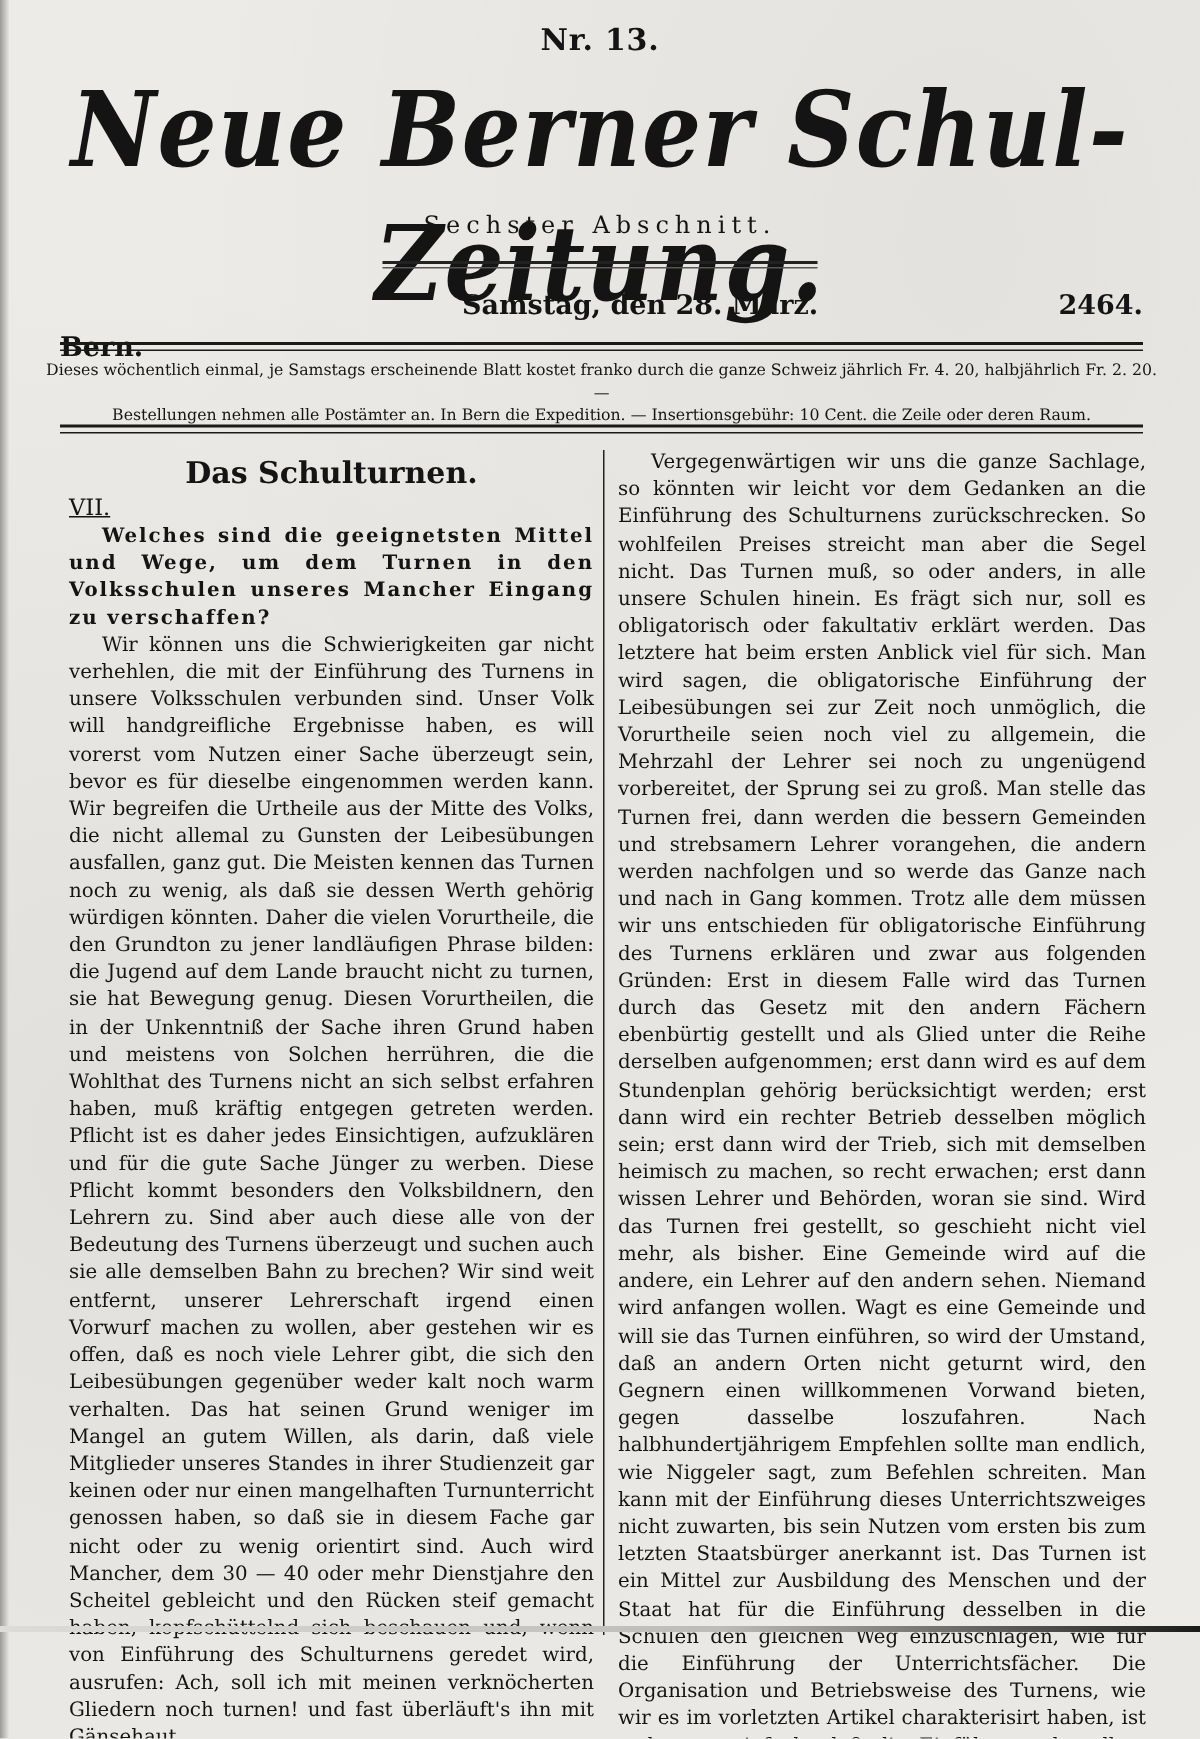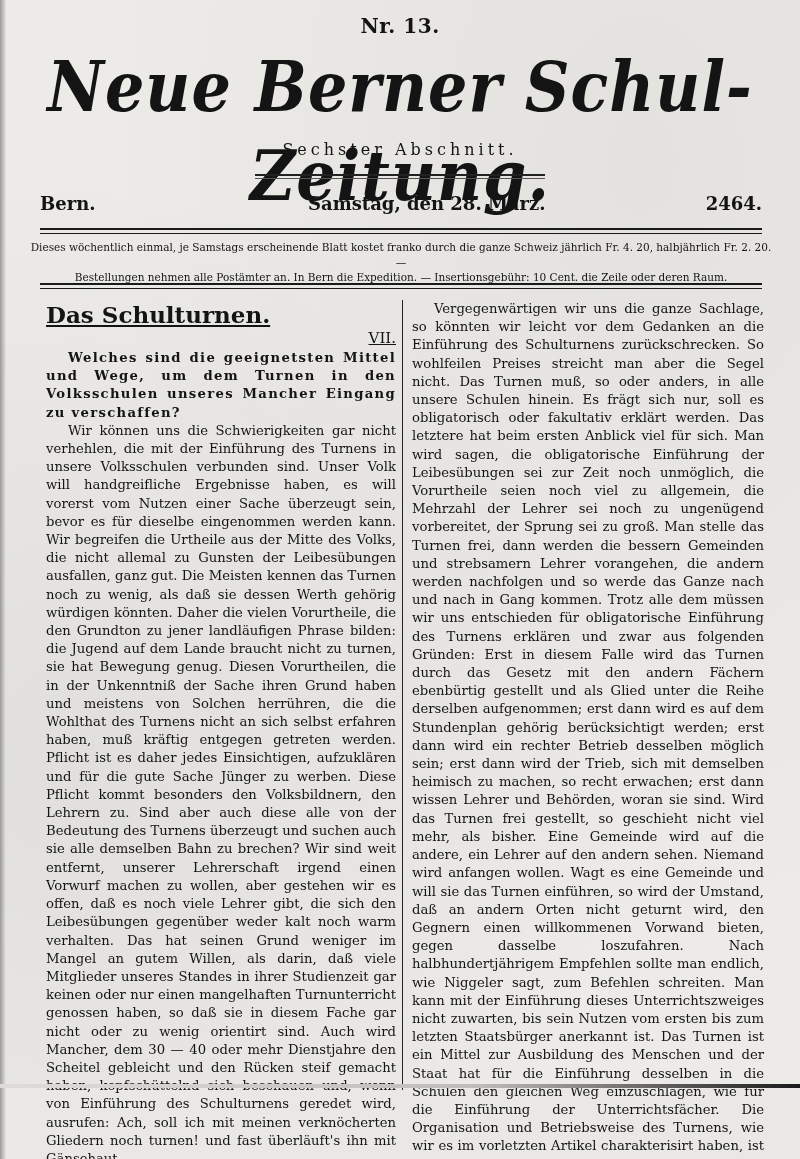--- a/index.html
+++ b/index.html
@@ -19,40 +19,40 @@
   .left-edge { position: absolute; left: 0; top: 0; width: 6px; height: 1159px; background: linear-gradient(90deg,#9a9a98,#e6e5e1); }
   .bottom-edge { position: absolute; left: 0; right: 0; bottom: 0; height: 4px; background: linear-gradient(90deg,#dddcd8 0%,#bdbcb8 60%,#1a1a1a 100%); }
 
   .issue-no { position: absolute; top: 14px; left: 0; width: 800px; text-align: center; font-weight: bold; font-size: 20px; letter-spacing: 0.5px; }
   .masthead { position: absolute; top: 52px; left: 40px; width: 720px; text-align: center;
     font-family: "DejaVu Serif", serif; font-weight: bold; font-style: italic; font-size: 62px; line-height: 80px; letter-spacing: 1px; transform: scaleY(1.12); }
   .subtitle { position: absolute; top: 140px; left: 0; width: 800px; text-align: center; font-size: 16px; letter-spacing: 4px; }
   .sub-rule { position: absolute; top: 174px; left: 255px; width: 290px; border-top: 2px solid #222; border-bottom: 1px solid #555; height: 2px; }
 
   .dateline { position: absolute; top: 193px; left: 40px; width: 722px; height: 26px; font-weight: bold; font-size: 18px; }
-  .dateline .place { position: absolute; left: 0; }
+  .dateline .place { position: absolute; left: 0; margin-top: 28px; }
   .dateline .date { position: absolute; left: 268px; }
   .dateline .year { position: absolute; right: 0; }
 
   .rule-double { position: absolute; left: 40px; width: 722px; height: 3px; border-top: 2px solid #1a1a1a; border-bottom: 1px solid #1a1a1a; }
   .rule-top { top: 228px; }
   .rule-mid { top: 283px; }
 
   .notice { position: absolute; top: 240px; left: 28px; width: 746px; text-align: center; font-size: 10.5px; line-height: 15px; }
 
   .column-divider { position: absolute; left: 402px; top: 300px; width: 1px; height: 790px; background: #222; }
 
   .col { position: absolute; top: 300px; width: 350px; font-size: 13.2px; line-height: 18.2px; text-align: justify; }
   .col-left { left: 46px; }
   .col-right { left: 412px; width: 352px; }
   .col p { margin: 0; }
   .col p.indent { text-indent: 22px; }
 
-  .article-title { font-weight: bold; font-size: 23px; line-height: 26px; margin: 2px 0 0; text-decoration: underline; }
-  .article-part { text-align: right; font-size: 15px; line-height: 20px; margin: 0 0 1px; text-decoration: underline; }
+  .article-title { text-align: center; font-weight: bold; font-size: 20px; line-height: 26px; margin: 2px 0 0; }
+  .article-part { text-align: left; font-size: 15px; line-height: 20px; margin: 0 0 1px; text-decoration: underline; }
   .question { font-weight: bold; letter-spacing: 1.3px; text-indent: 22px; }
 </style>
 </head>
 <body>
 
 <div class="paper">
   <div class="left-edge"></div>
 
   <div class="issue-no">Nr. 13.</div>
   <div class="masthead">Neue Berner Schul-Zeitung.</div>

